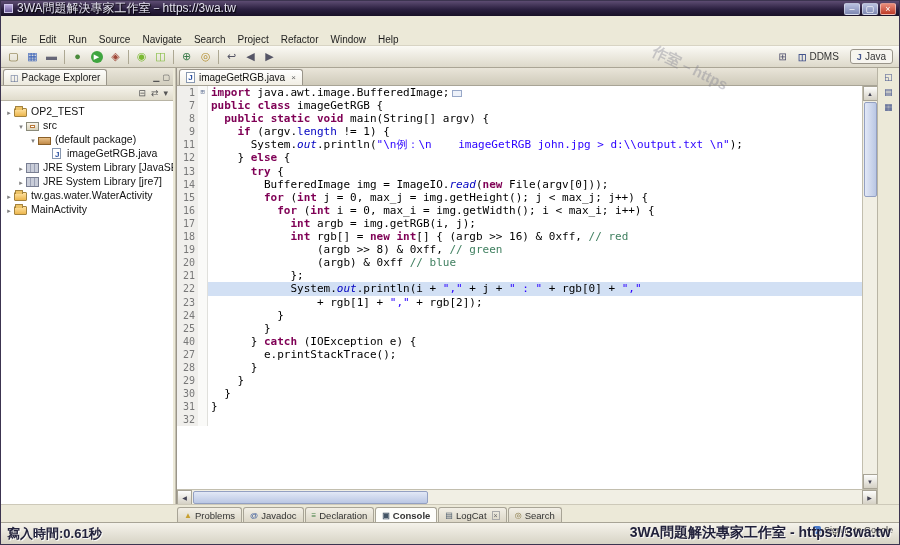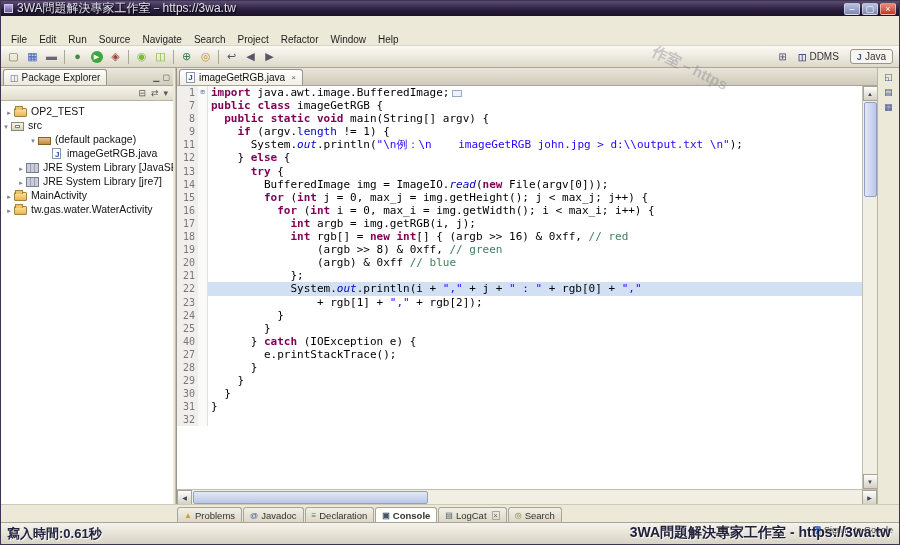--- a/index.html
+++ b/index.html
@@ -214,21 +214,21 @@
           <span>⊟</span>
           <span>⇄</span>
           <span>▾</span>
         </div>
       <div class="tree">
           <div class="tree-row" style="padding-left: 3px;">
             <span class="expander">▸</span>
             <span class="ti project-icon"></span>
             <span class="tree-label">OP2_TEST</span>
           </div>
-          <div class="tree-row" style="">
+          <div class="tree-row" style="padding-left: 15px;">
             <span class="expander">▾</span>
             <span class="ti src-folder-icon"></span>
             <span class="tree-label">src</span>
           </div>
           <div class="tree-row" style="padding-left: 27px;">
             <span class="expander">▾</span>
             <span class="ti package-icon"></span>
             <span class="tree-label">(default package)</span>
           </div>
           <div class="tree-row" style="padding-left: 39px;">
@@ -242,26 +242,26 @@
             <span class="tree-label">JRE System Library [JavaSE-1.7]</span>
           </div>
           <div class="tree-row" style="padding-left: 15px;">
             <span class="expander">▸</span>
             <span class="ti library-icon"></span>
             <span class="tree-label">JRE System Library [jre7]</span>
           </div>
           <div class="tree-row" style="padding-left: 3px;">
             <span class="expander">▸</span>
             <span class="ti project-icon"></span>
-            <span class="tree-label">MainActivity</span>
+            <span class="tree-label">tw.gas.water.WaterActivity</span>
           </div>
           <div class="tree-row" style="padding-left: 3px;">
             <span class="expander">▸</span>
             <span class="ti project-icon"></span>
-            <span class="tree-label">tw.gas.water.WaterActivity</span>
+            <span class="tree-label">MainActivity</span>
           </div>
         </div>
     </div>
 
     <div class="splitter"></div>
 
     <div class="editor">
       <div class="editor-tabrow">
         <span class="etab">
           <span class="jficon">J</span>

